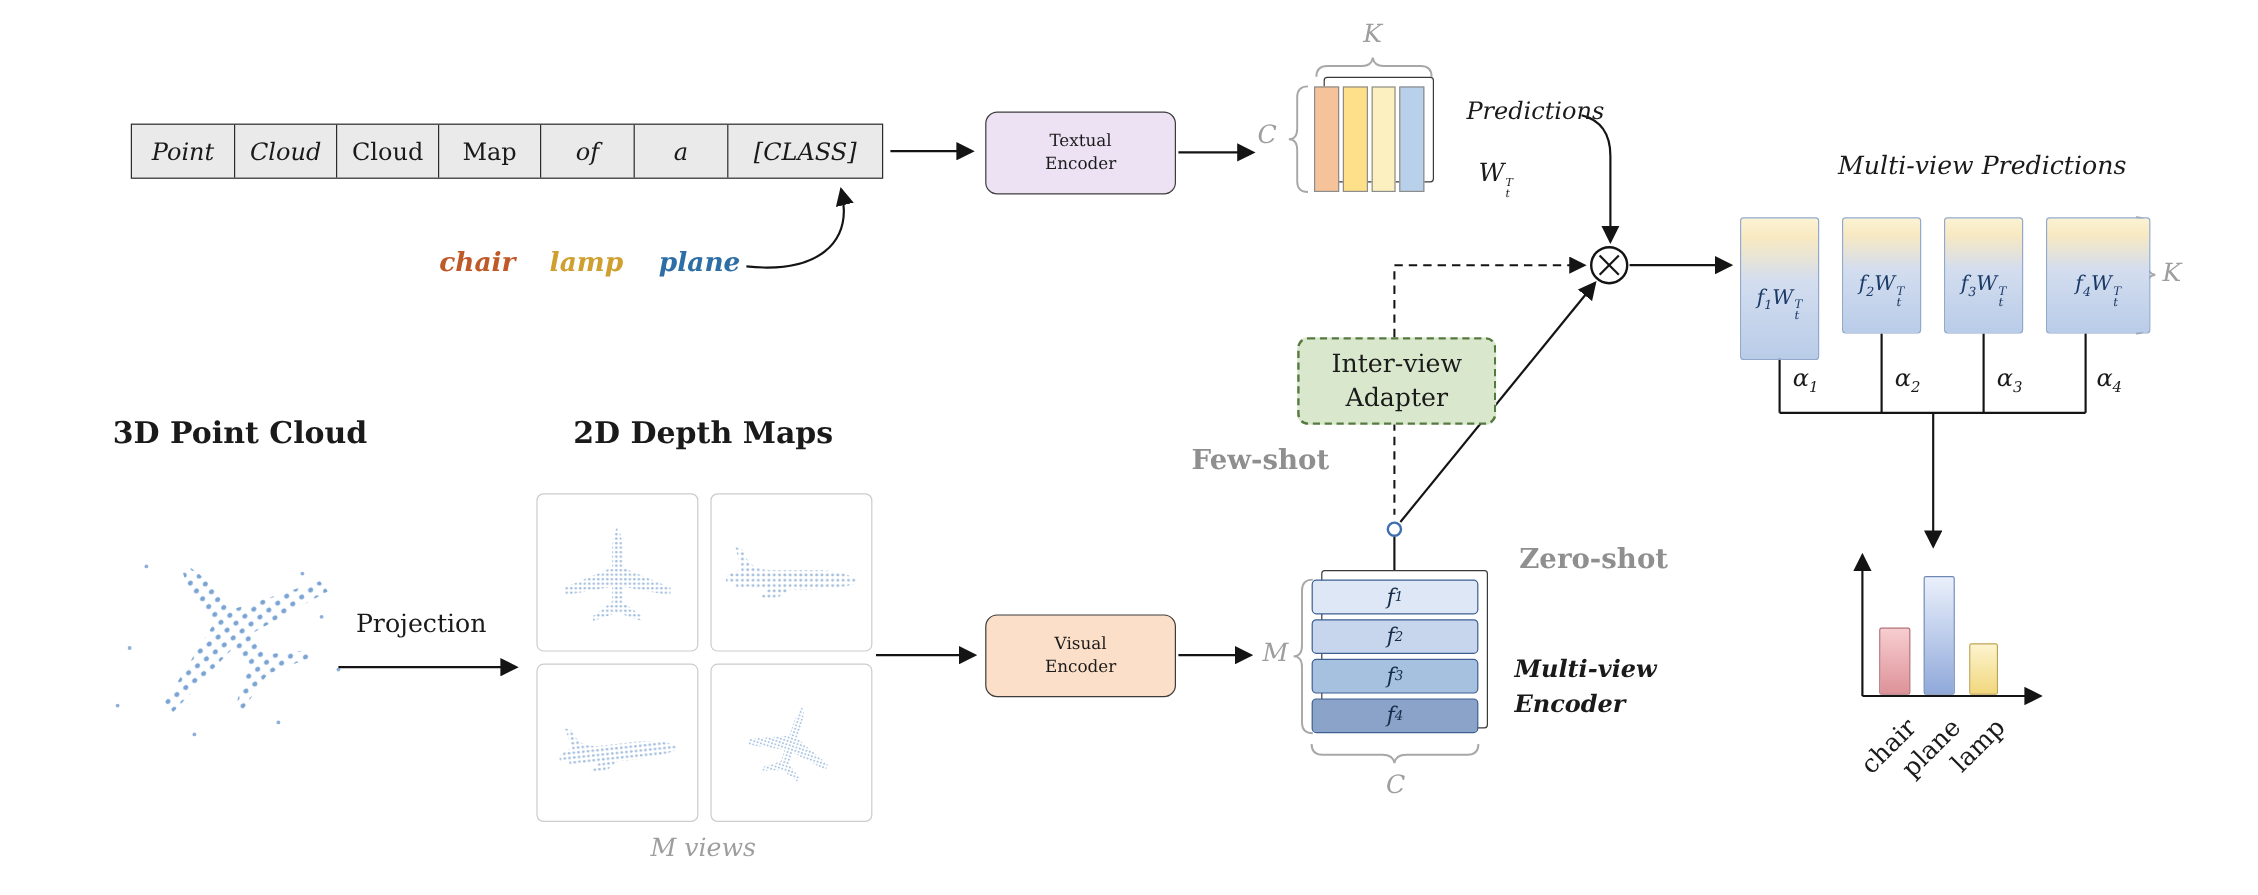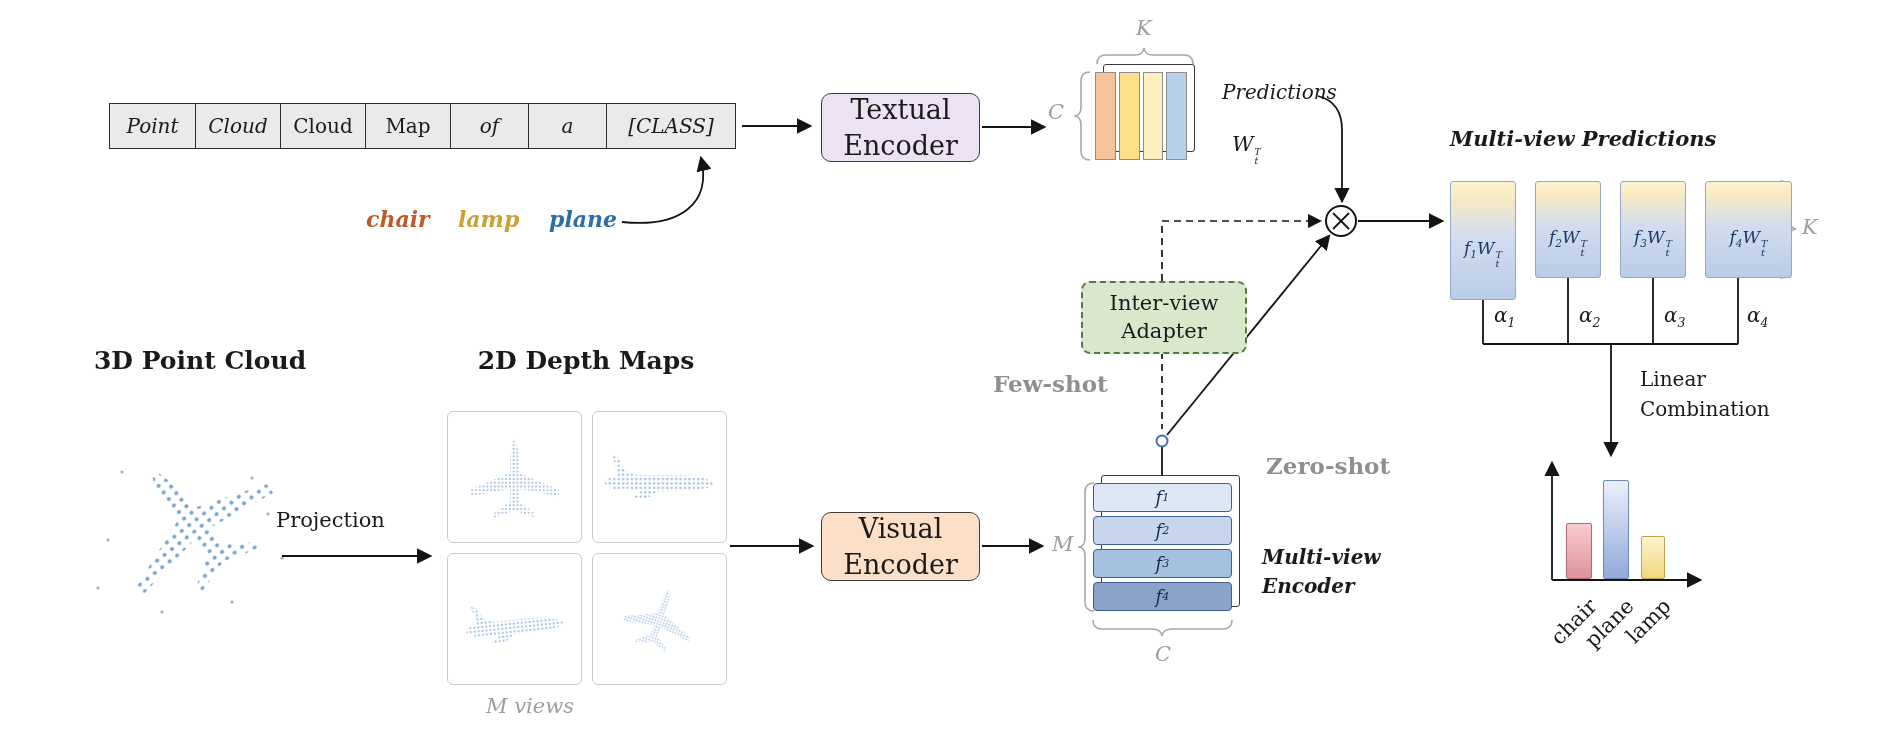--- a/index.html
+++ b/index.html
@@ -2,23 +2,23 @@
 <html><head>
 <meta charset="utf-8">
 <style>
   html,body{margin:0;padding:0;background:#ffffff}
   .canvas{position:relative;width:1882px;height:746px;background:#ffffff;
           font-family:"DejaVu Serif","Liberation Serif",serif;color:#1a1a1a;overflow:hidden}
   .abs{position:absolute}
   .overlay{position:absolute;left:0;top:0}
   .hd{font-weight:bold;font-size:25px;text-align:center}
   .it{font-style:italic}
-  .ctr{}
+  .ctr{text-align:center}
   .enc{display:flex;flex-direction:column;align-items:center;justify-content:center;
-       border:1.8px solid #3c3c3c;border-radius:10px;font-size:27px;line-height:1.3;text-align:center}
+       border:1.8px solid #3c3c3c;border-radius:10px;font-size:14px;line-height:1.3;text-align:center}
   .enc-textual{background:#ece2f4}
   .enc-visual{background:#fcdfc8}
   .adapter{display:flex;flex-direction:column;align-items:center;justify-content:center;
        border:2.2px dashed #56793f;border-radius:9px;background:#d9e8cd;font-size:21px;line-height:1.3;text-align:center}
   .cellrow{display:flex;border:1.6px solid #2c2c2c;background:#eaeaea;box-sizing:border-box}
   .cell{display:flex;align-items:center;justify-content:center;font-size:20px;
         border-left:1.4px solid #2c2c2c;height:100%;box-sizing:border-box}
   .cell:first-child{border-left:none}
   .word{font-size:22px;font-style:italic;font-weight:bold}
   .backing{border:1.5px solid #3a3a3a;background:#ffffff;border-radius:3px;box-sizing:border-box}
@@ -30,21 +30,21 @@
   .pbox{border:1.5px solid #92a9cc;border-radius:3px;
         background:linear-gradient(180deg,#fcf3d3 0%,#f8e9c2 14%,#d3ddef 45%,#b9cce8 100%);
         display:flex;align-items:center;justify-content:center;padding-top:26px;
         font-size:17px;color:#1a3a66;font-style:italic;box-sizing:border-box}
   sub{font-size:0.62em}
   .stk{display:inline-flex;flex-direction:column;line-height:0.9;font-size:0.58em;
        vertical-align:-0.45em;margin-left:1px;font-style:italic}
   .glabel{font-size:23px;font-weight:bold;color:#8f8f8f}
   .smit{font-size:21px;font-style:italic;color:#9e9e9e}
   .alpha{font-size:20px;font-style:italic}
-  .ptitle{font-style:italic;font-weight:bold;font-size:21px;text-align:left}
+  .ptitle{font-style:italic;font-weight:normal;font-size:21px;text-align:right}
   .cap{font-style:italic;font-weight:bold;font-size:20px;line-height:1.45}
   .lincomb{font-size:20px;line-height:1.5}
   .bar{position:absolute;border-radius:2px;box-sizing:border-box}
   .bar-0{left:1566px;width:26px;background:linear-gradient(180deg,#f7cdd0,#dd9298);border:1.4px solid #b06a71}
   .bar-1{left:1603px;width:26px;background:linear-gradient(180deg,#eaf0fb,#90a9da);border:1.4px solid #6d87b7}
   .bar-2{left:1641px;width:24px;background:linear-gradient(180deg,#fdf4cf,#f1d77d);border:1.4px solid #bfa34d}
   .tick{position:absolute;font-size:21px;white-space:nowrap;transform:rotate(-45deg);transform-origin:100% 0}
   .dmbox{border:1.5px solid #cccccc;border-radius:6px;background:#fff;overflow:hidden}
   .clslabel{font-size:20px;font-style:italic}
 </style>
@@ -249,24 +249,20 @@
           <span>t</span>
         </span></span>
   </div>
   <div class="abs smit" style="left:1802px;top:215px">K</div>
 
   <div class="abs alpha" style="left:1494px;top:303px"><span>α</span><sub>1</sub></div>
   <div class="abs alpha" style="left:1579px;top:303px"><span>α</span><sub>2</sub></div>
   <div class="abs alpha" style="left:1664px;top:303px"><span>α</span><sub>3</sub></div>
   <div class="abs alpha" style="left:1747px;top:303px"><span>α</span><sub>4</sub></div>
 
-  <div class="abs lincomb" style="left:1640px;top:364px">
-    <div>Linear</div>
-    <div>Combination</div>
-  </div>
 
   <div class="bar bar-0" style="height: 56px; top: 523px;"></div>
   <div class="bar bar-1" style="height: 99px; top: 480px;"></div>
   <div class="bar bar-2" style="height: 43px; top: 536px;"></div>
   <div class="tick" style="right:297px;top:594px">chair</div>
   <div class="tick" style="right:260px;top:594px">plane</div>
   <div class="tick" style="right:223px;top:594px">lamp</div>
 
 </div>
 

